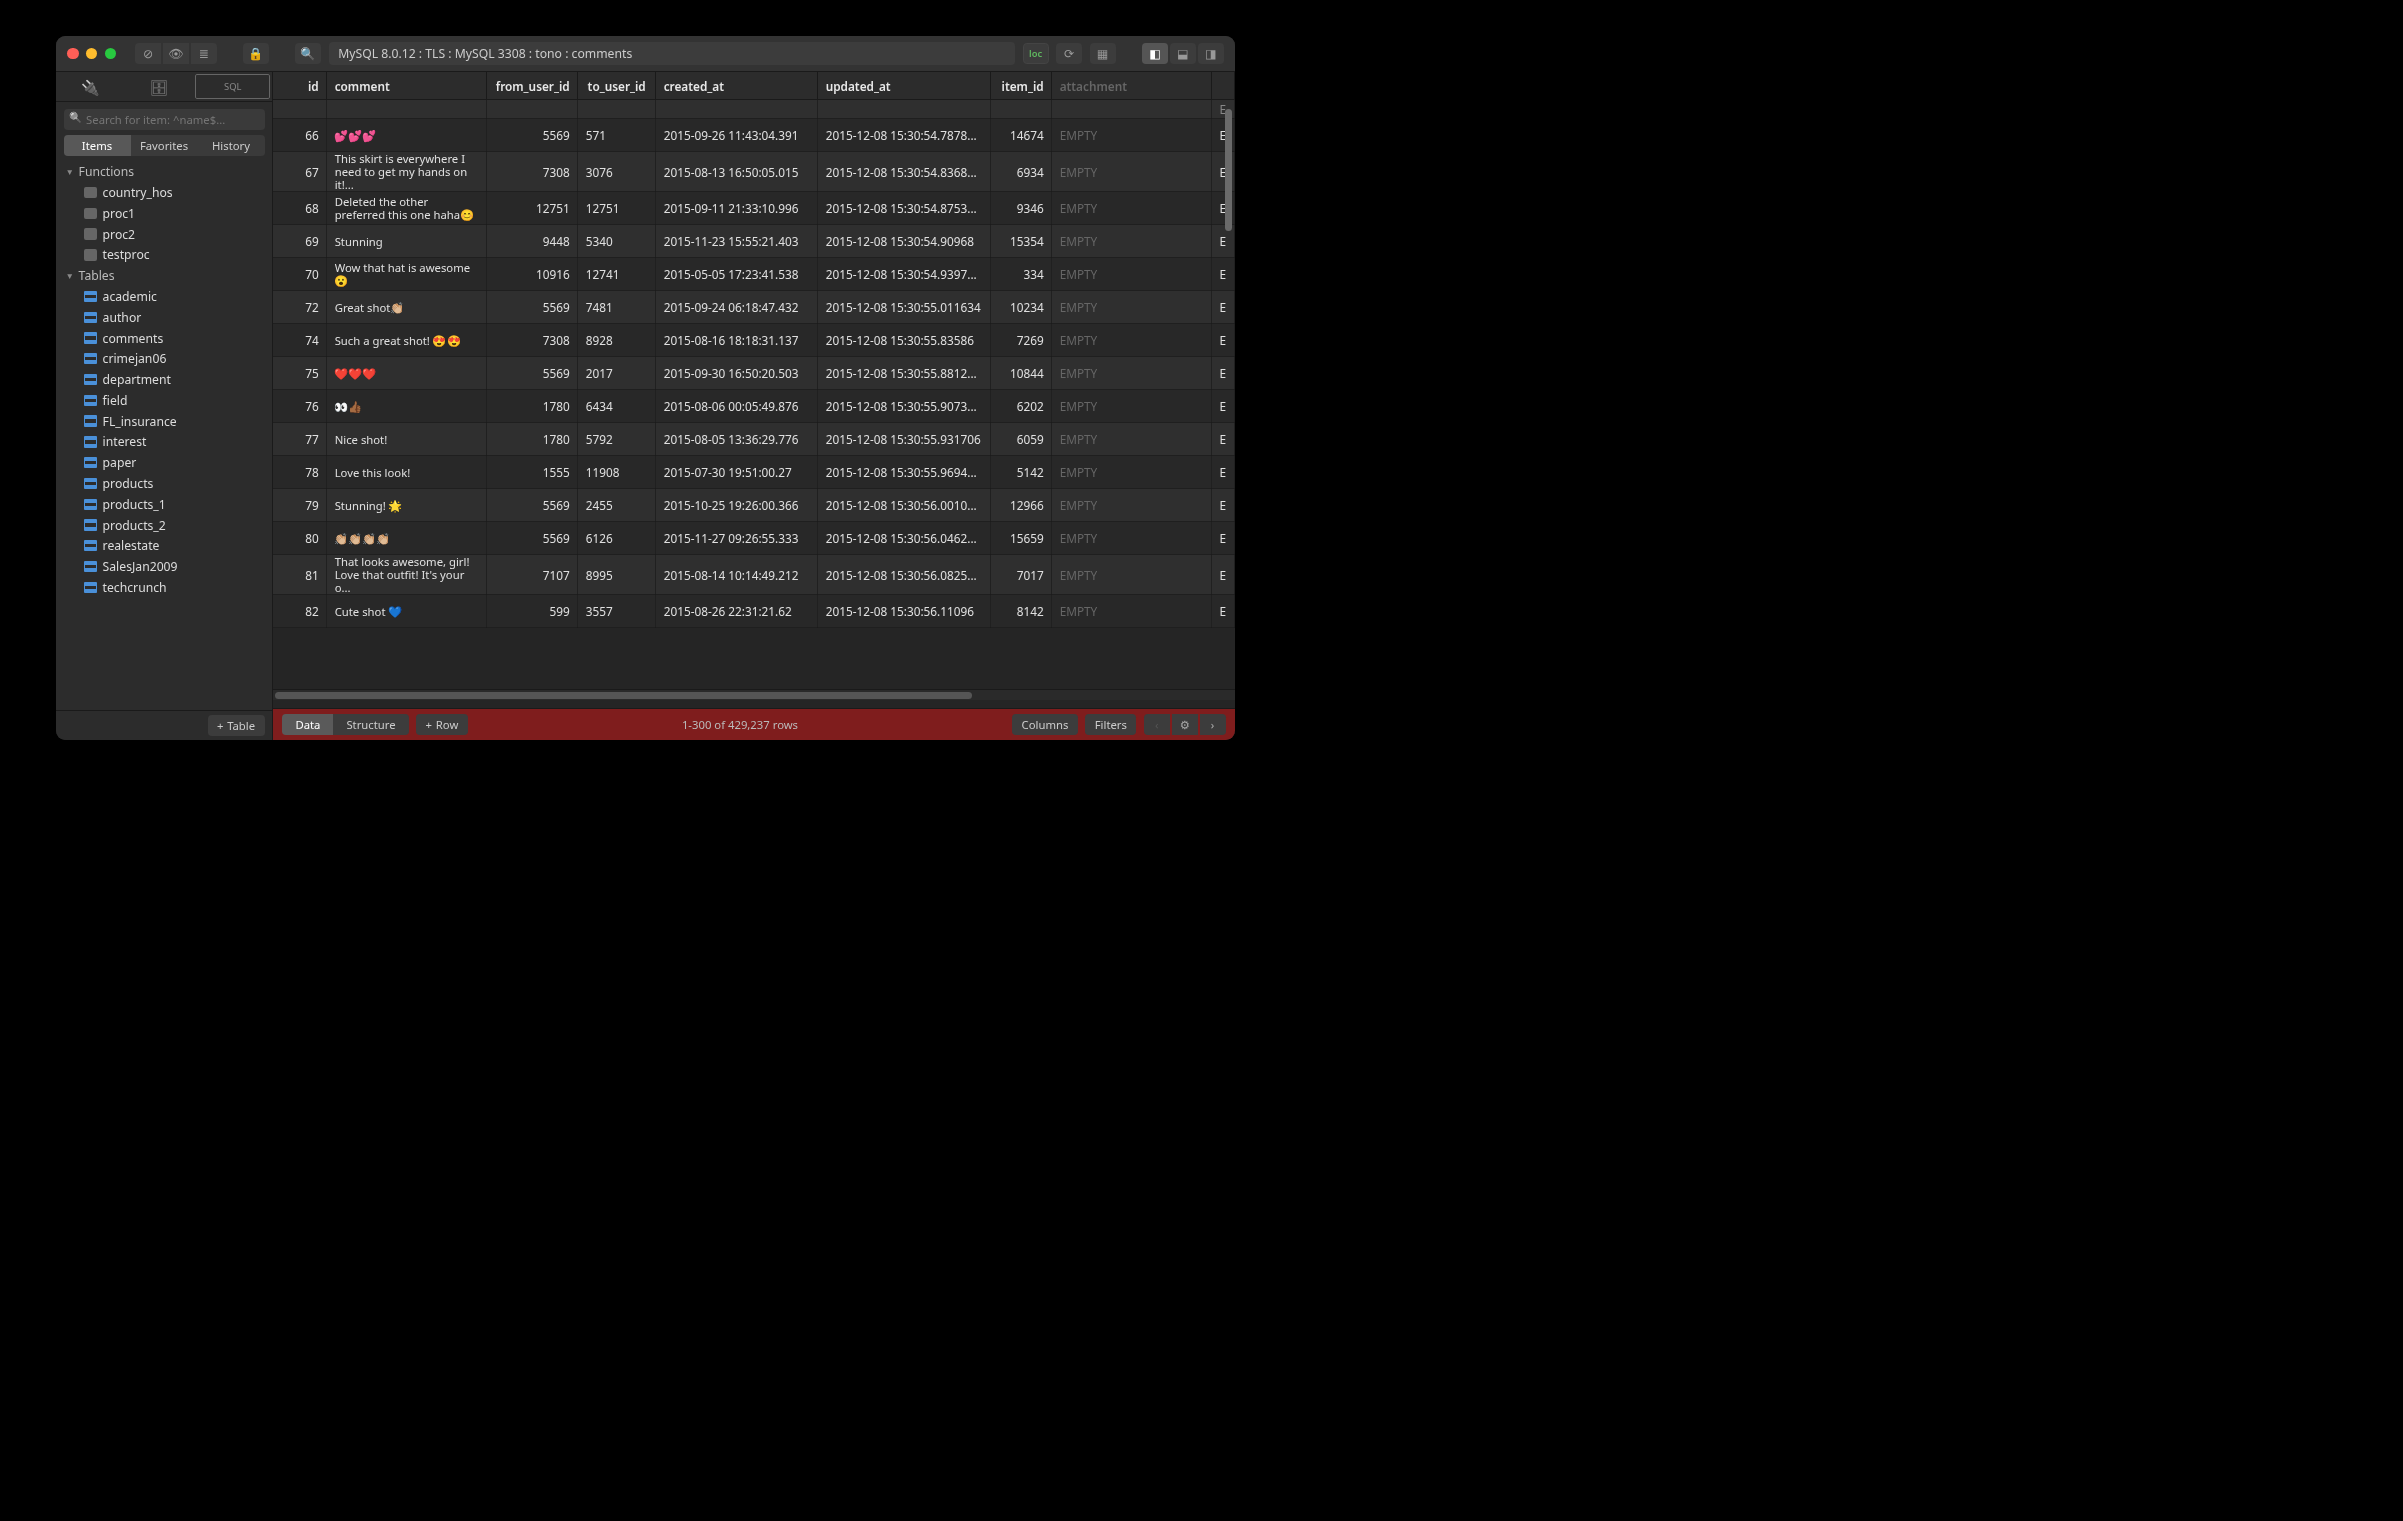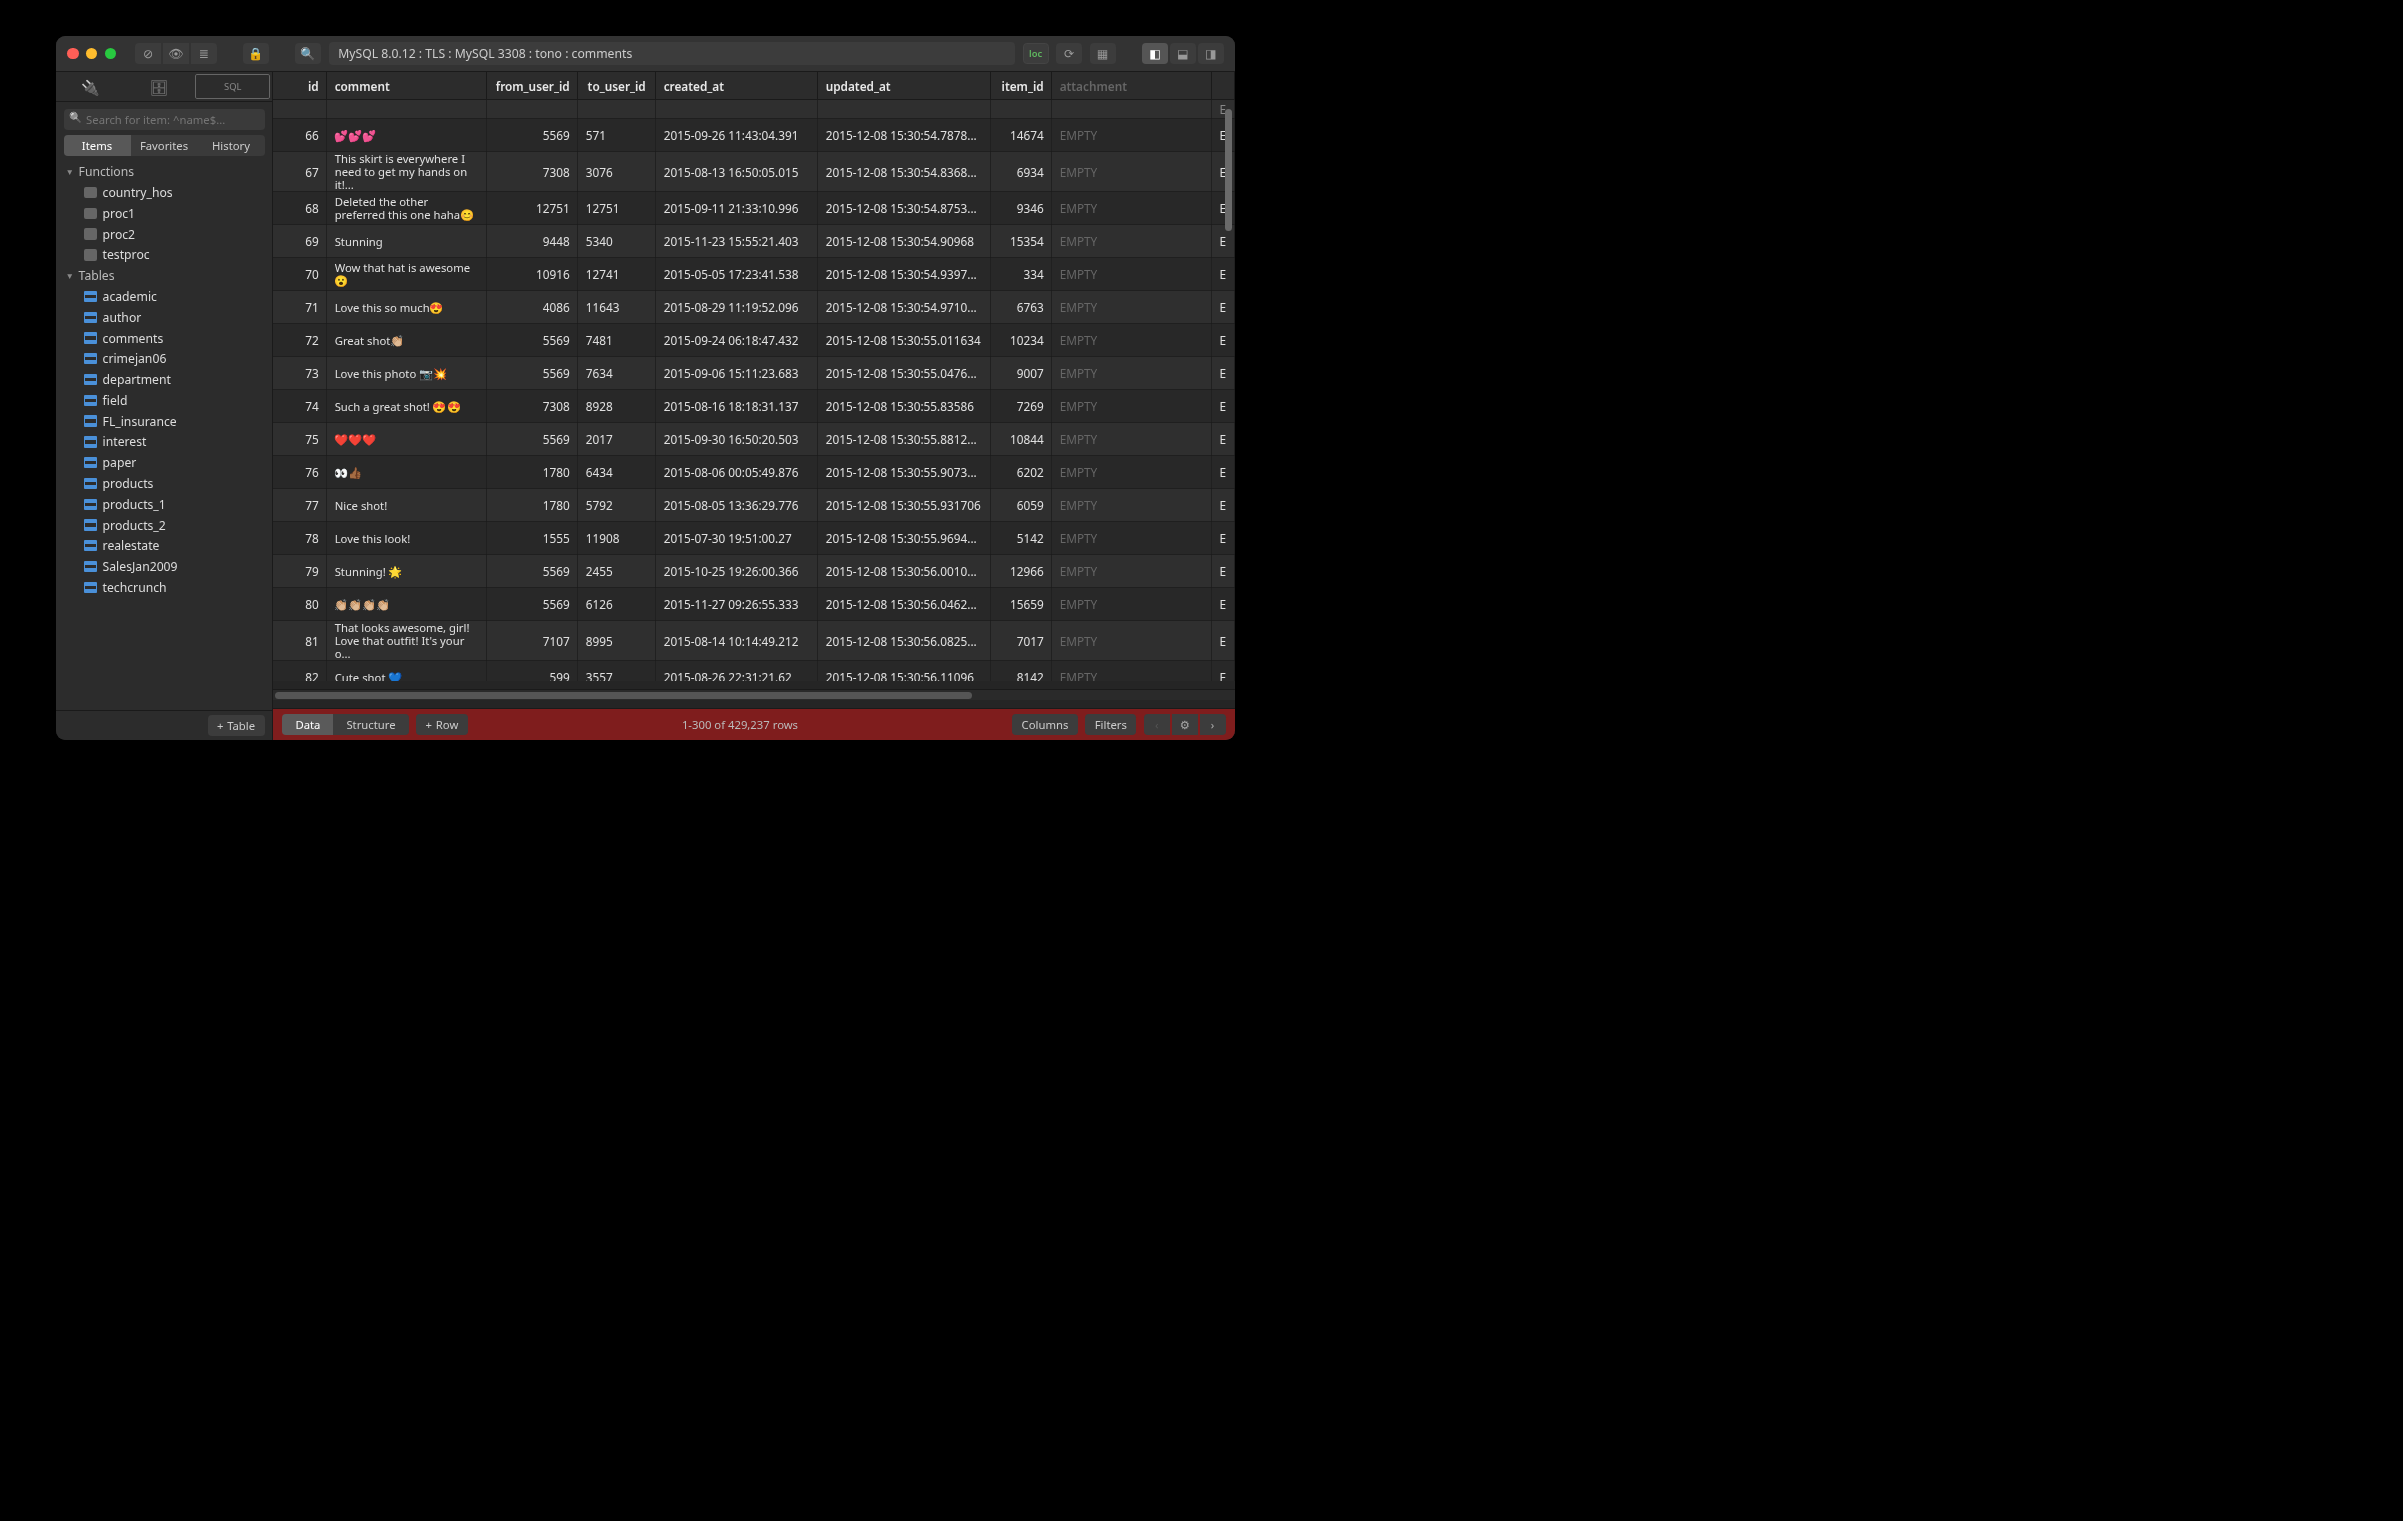--- a/index.html
+++ b/index.html
@@ -315,49 +315,27 @@
                 <td class="col-comment">Wow that hat is awesome 😮</td>
                 <td class="col-from">10916</td>
                 <td class="col-to">12741</td>
                 <td class="col-created">2015-05-05 17:23:41.538</td>
                 <td class="col-updated">2015-12-08 15:30:54.9397...</td>
                 <td class="col-item">334</td>
                 <td class="col-attach">EMPTY</td>
                 <td class="col-extra">E</td>
               </tr>
               <tr>
-                <td class="col-id">71</td>
-                <td class="col-comment"> Love this so much😍</td>
-                <td class="col-from">4086</td>
-                <td class="col-to">11643</td>
-                <td class="col-created">2015-08-29 11:19:52.096</td>
-                <td class="col-updated">2015-12-08 15:30:54.9710...</td>
-                <td class="col-item">6763</td>
-                <td class="col-attach">EMPTY</td>
-                <td class="col-extra">E</td>
-              </tr>
-              <tr>
                 <td class="col-id">72</td>
                 <td class="col-comment">Great shot👏🏼</td>
                 <td class="col-from">5569</td>
                 <td class="col-to">7481</td>
                 <td class="col-created">2015-09-24 06:18:47.432</td>
                 <td class="col-updated">2015-12-08 15:30:55.011634</td>
                 <td class="col-item">10234</td>
-                <td class="col-attach">EMPTY</td>
-                <td class="col-extra">E</td>
-              </tr>
-              <tr>
-                <td class="col-id">73</td>
-                <td class="col-comment">Love this photo 📷💥</td>
-                <td class="col-from">5569</td>
-                <td class="col-to">7634</td>
-                <td class="col-created">2015-09-06 15:11:23.683</td>
-                <td class="col-updated">2015-12-08 15:30:55.0476...</td>
-                <td class="col-item">9007</td>
                 <td class="col-attach">EMPTY</td>
                 <td class="col-extra">E</td>
               </tr>
               <tr>
                 <td class="col-id">74</td>
                 <td class="col-comment">Such a great shot! 😍😍</td>
                 <td class="col-from">7308</td>
                 <td class="col-to">8928</td>
                 <td class="col-created">2015-08-16 18:18:31.137</td>
                 <td class="col-updated">2015-12-08 15:30:55.83586</td>

